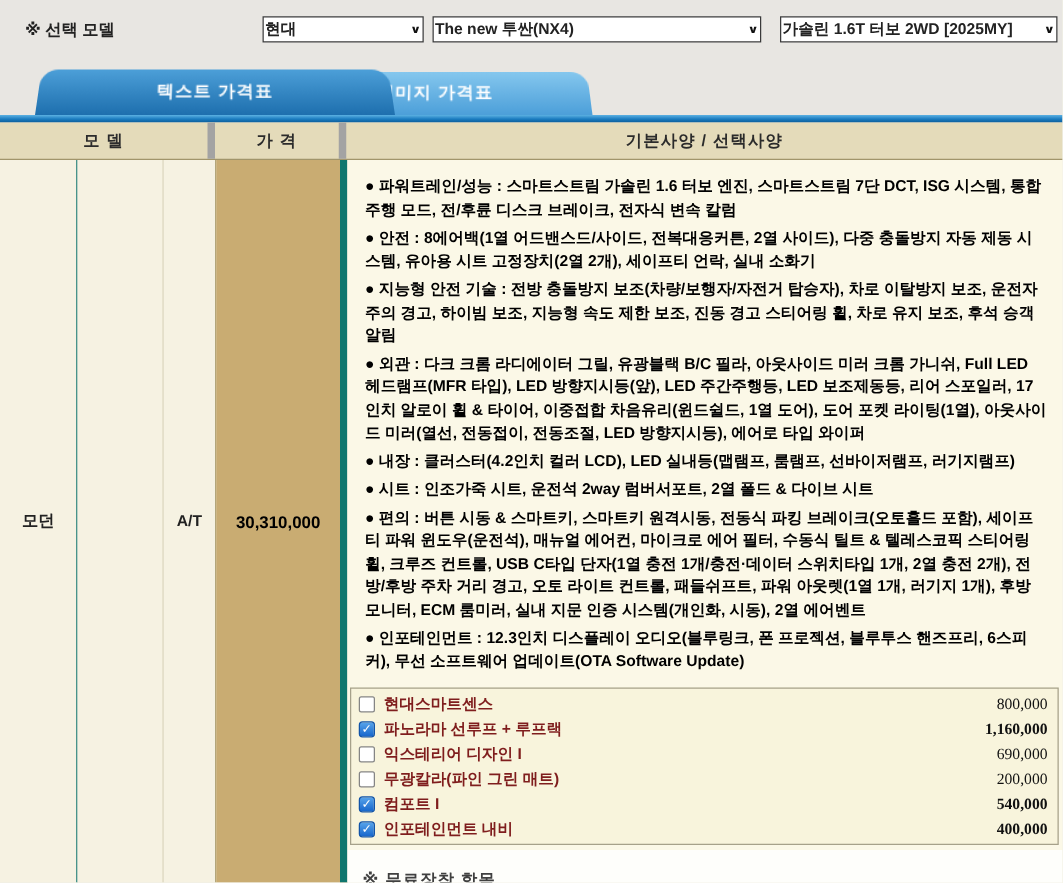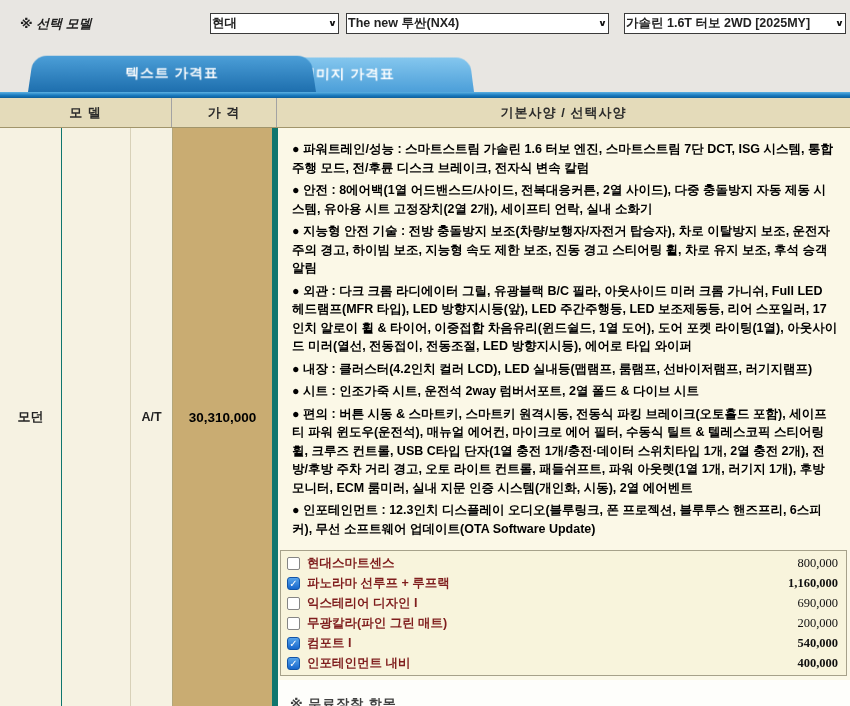--- a/index.html
+++ b/index.html
@@ -2,21 +2,21 @@
 <html><head>
 <meta charset="utf-8">
 <style>
   html,body{margin:0;padding:0;}
   body{width:850px;height:706px;overflow:hidden;background:#e8e6e2;
        font-family:"Liberation Sans","DejaVu Sans",sans-serif;color:#222;}
   .page{position:relative;width:850px;height:706px;}
 
   
   .topbar{position:absolute;left:0;top:0;width:850px;height:50px;background:#e8e6e2;}
-  .select-label{position:absolute;left:20px;top:15px;font-size:13px;font-weight:600;color:#222;font-style:italic;}
+  .select-label{position:absolute;left:20px;top:15px;font-size:13px;font-weight:600;color:#222;}
   .dropdown{position:absolute;top:13px;height:21px;background:#fff;border:1px solid #3a3a3a;
             display:flex;align-items:center;padding:0 1px;box-sizing:border-box;font-size:12.5px;cursor:default;}
   .dd-brand{left:210px;width:129px;}
   .dd-model{left:346px;width:263px;}
   .dd-grade{left:624px;width:222px;}
   .dd-value{flex:1;white-space:nowrap;overflow:hidden;font-weight:600;}
   .dd-arrow{font-size:11px;font-weight:700;color:#111;margin-left:4px;transform:scaleY(.8);}
 
   
   .tabrow{position:absolute;left:0;top:50px;width:850px;height:42px;background:#e8e6e2;}
@@ -29,21 +29,21 @@
   .tab-active{left:28px;width:288px;z-index:2;
        background:linear-gradient(#4c9fd8,#1e6fae);}
 
   .bluebar{position:absolute;left:0;top:92px;width:850px;height:6px;
        background:linear-gradient(#5cb1e2,#1a7bbf 55%,#0d5d99);}
 
   
   .thead{position:absolute;left:0;top:98px;width:850px;height:30px;background:#e4dbba;
          display:flex;box-sizing:border-box;border-bottom:1px solid #a1956b;}
   .th{display:flex;align-items:center;justify-content:center;font-size:13px;font-weight:700;
-      color:#2b2b2b;letter-spacing:1px;box-sizing:border-box;border-right:1px solid #a3a3a3;}
+      color:#2b2b2b;letter-spacing:1px;box-sizing:border-box;border-right:6px solid #a3a3a3;}
   .th-model{width:172px;}
   .th-price{width:105px;}
   .th-spec{flex:1;border-right:none;}
 
   
   .tbody{position:absolute;left:0;top:128px;width:850px;height:578px;display:flex;}
   .cell{box-sizing:border-box;display:flex;align-items:center;justify-content:center;}
   .col-trim{width:62px;background:#f6f2e2;border-right:1px solid #0f766e;font-size:13px;font-weight:600;}
   .col-mid{width:69px;background:#f6f2e2;border-right:1px solid #d8d1b8;}
   .col-at{width:42px;background:#f6f2e2;border-right:1px solid #b3a67a;font-size:12.5px;font-weight:600;}

